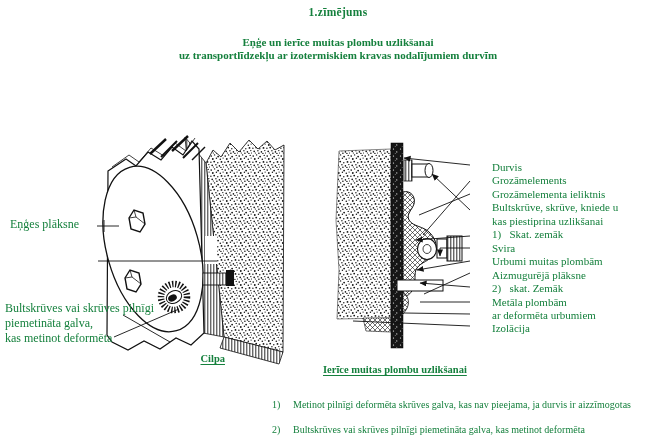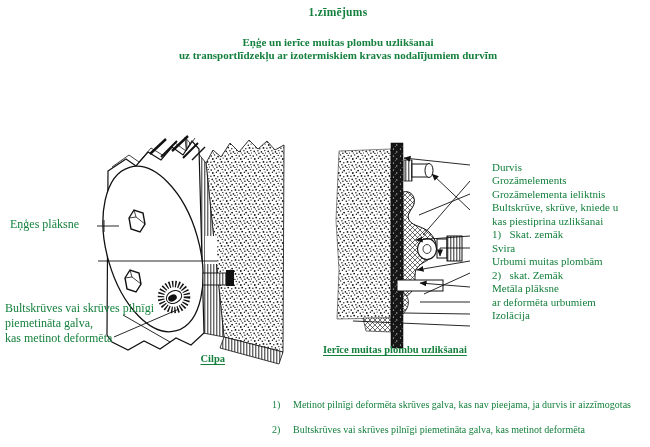--- a/index.html
+++ b/index.html
@@ -13,21 +13,21 @@
   .title { top:6px; font-size:11.5px; letter-spacing:0.3px; }
   .sub1 { top:36px; font-size:11px; }
   .sub2 { top:49px; font-size:11px; }
   .llabel { font-size:12px; line-height:15px; white-space:pre-line; }
   .lbl-enges { left:10px; top:217px; }
   .lbl-metala { left:10px; top:238px; line-height:14.5px; }
   .lbl-bolt { left:5px; top:301px; }
   .rlabels { left:472px; top:161px; font-size:11px; line-height:13.45px; white-space:nowrap;margin-left:20px; }
   .caption { font-weight:bold; font-size:10.5px; text-decoration:underline; text-underline-offset:2px; }
   .cap-cilpa { left:165px; top:353px; width:60px; text-align:right; }
-  .cap-ierice { left:323px; top:344px;text-decoration:underline; }
+  .cap-ierice { left:323px; top:364px;text-decoration:underline; }
   .note { left:272px; font-size:10px; white-space:nowrap; }
   .note-1 { top:399px; }
   .note-2 { top:424px; }
   .note-num { display:inline-block; width:21px; }
   svg.art { position:absolute; left:0; top:0; }
 </style>
 </head>
 <body>
 
 <div class="page">
@@ -189,22 +189,23 @@
 
   <div class="abs rlabels">
     <div>Durvis</div>
     <div>Grozāmelements</div>
     <div>Grozāmelementa ieliktnis</div>
     <div>Bultskrūve, skrūve, kniede u</div>
     <div>kas piestiprina uzlikšanai</div>
     <div>1)&nbsp;&nbsp;&nbsp;Skat. zemāk</div>
     <div>Svira</div>
     <div>Urbumi muitas plombām</div>
+    <div>Aizmugurējā plāksne</div>
     <div>2)&nbsp;&nbsp;&nbsp;skat. Zemāk</div>
-    <div>Metāla plāksne</div>
+    <div>Metāla plombām</div>
     <div>ar deformēta urbumiem</div>
     <div>Izolācija</div>
   </div>
 
   <div class="abs note note-1">
     <span class="note-num">1)</span><span>Metinot pilnīgi deformēta skrūves galva, kas nav pieejama, ja durvis ir aizzīmogotas</span>
   </div>
   <div class="abs note note-2">
     <span class="note-num">2)</span><span>Bultskrūves vai skrūves pilnīgi piemetināta galva, kas metinot deformēta</span>
   </div>

